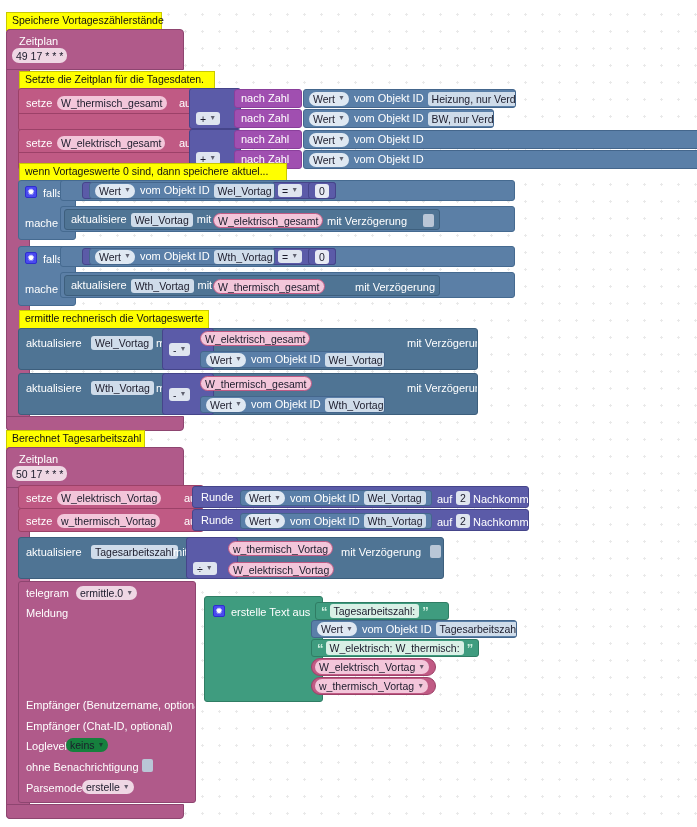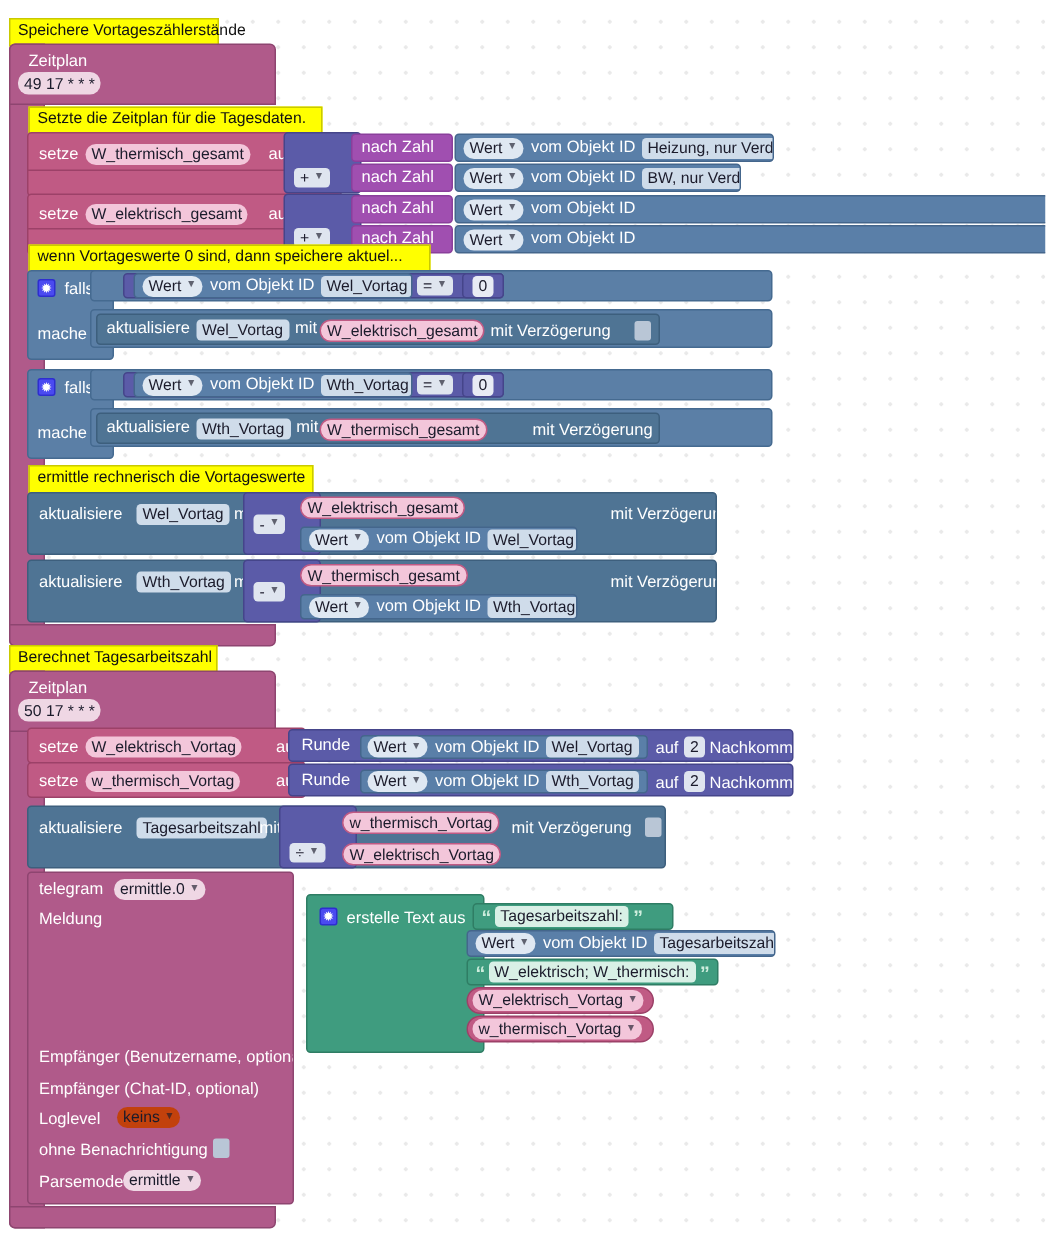--- a/index.html
+++ b/index.html
@@ -105,21 +105,21 @@
     font-weight: bold;
     line-height: 1;
     letter-spacing: -1px;
   }
 </style>
 </head>
 <body>
 
 <div id="canvas">
 
-  <div class="comment" style="left:6px; top:12px; width:140px;">Speichere Vortageszählerstände</div>
+  <div class="comment" style="left:6px; top:12px; width:156px;">Speichere Vortageszählerstände</div>
 
   <div class="blk" style="left:6px; top:29px; width:24px; height:402px; background:#b05a8a; border:1px solid #8e4570; border-radius:4px 0 0 4px;"></div>
   <div class="blk" style="left:6px; top:29px; width:178px; height:41px; background:#b05a8a; border:1px solid #8e4570; border-radius:4px 4px 0 0; display:block;">
     <span class="abs txt" style="left:12px; top:6px;">Zeitplan</span>
   </div>
   <div class="field" style="position:absolute; left:12px; top:48px; background:#efd7e4; height:15px; border-radius:7px;">49 17 * * *</div>
   <div class="blk" style="left:6px; top:416px; width:178px; height:15px; background:#b05a8a; border:1px solid #8e4570; border-radius:0 0 4px 4px;"></div>
 
   <div class="comment" style="left:19px; top:71px; width:196px;">Setzte die Zeitplan für die Tagesdaten.</div>
 
@@ -382,31 +382,31 @@
     </span>
     <span class="abs txt" style="left:7px; top:26px;">Meldung</span>
 
     <span class="abs txt" style="left:7px; top:118px;">Empfänger (Benutzername, optional)</span>
     <span class="abs socket" style="left:178px; top:116px;"></span>
 
     <span class="abs txt" style="left:7px; top:139px;">Empfänger (Chat-ID, optional)</span>
     <span class="abs socket" style="left:178px; top:137px;"></span>
 
     <span class="abs txt" style="left:7px; top:159px;">Loglevel</span>
-    <span class="field abs" style="left:47px; top:156px; background:#c2410c;margin-left:12px;">
+    <span class="field abs" style="left:47px; top:156px; background:#15803d;">
       <span>keins</span>
         <span class="caret">▼</span>
     </span>
 
     <span class="abs txt" style="left:7px; top:180px;">ohne Benachrichtigung</span>
     <span class="abs socket" style="left:123px; top:177px;"></span>
 
     <span class="abs txt" style="left:7px; top:201px;">Parsemode</span>
     <span class="field abs" style="left:63px; top:198px; background:#efd7e4;">
-      <span>ermittle</span>
+      <span>erstelle</span>
         <span class="caret">▼</span>
     </span>
 
     <span class="abs socket" style="left:178px; top:218px;"></span>
   </div>
 
   <div class="blk" style="left:204px; top:596px; width:119px; height:106px; background:#3f9c7f; border:1px solid #2f7d64; border-radius:3px; display:block;">
     <span class="abs gear" style="left:8px; top:8px;">✹</span>
     <span class="abs txt" style="left:26px; top:10px;">erstelle Text aus</span>
   </div>

